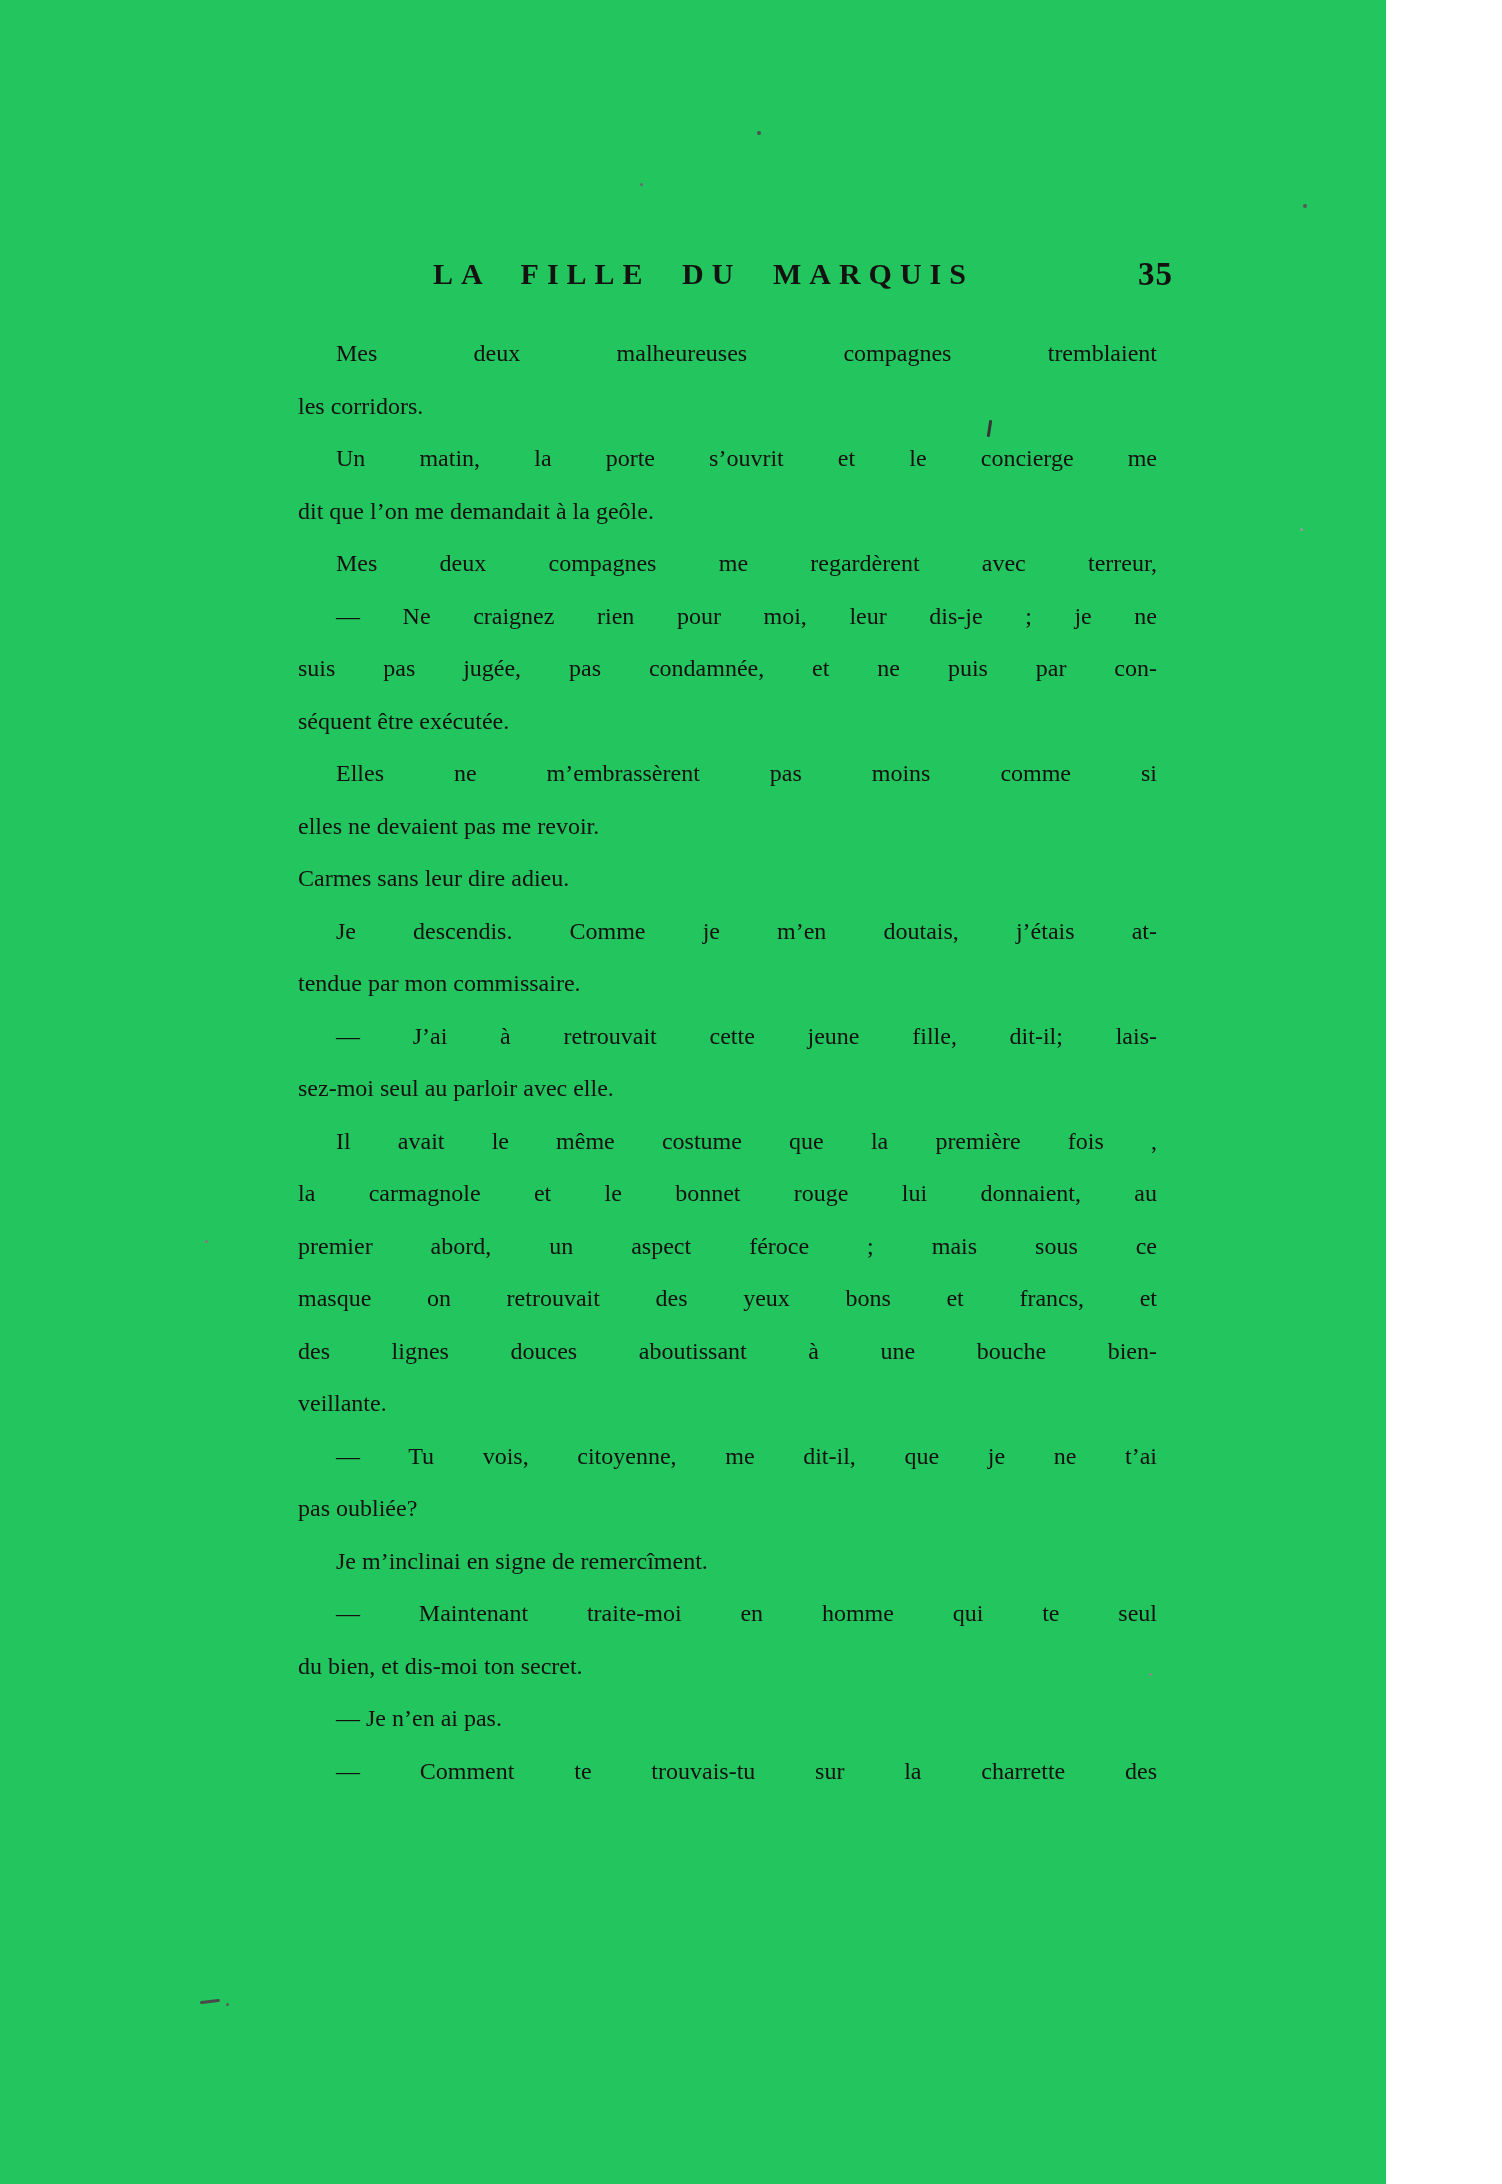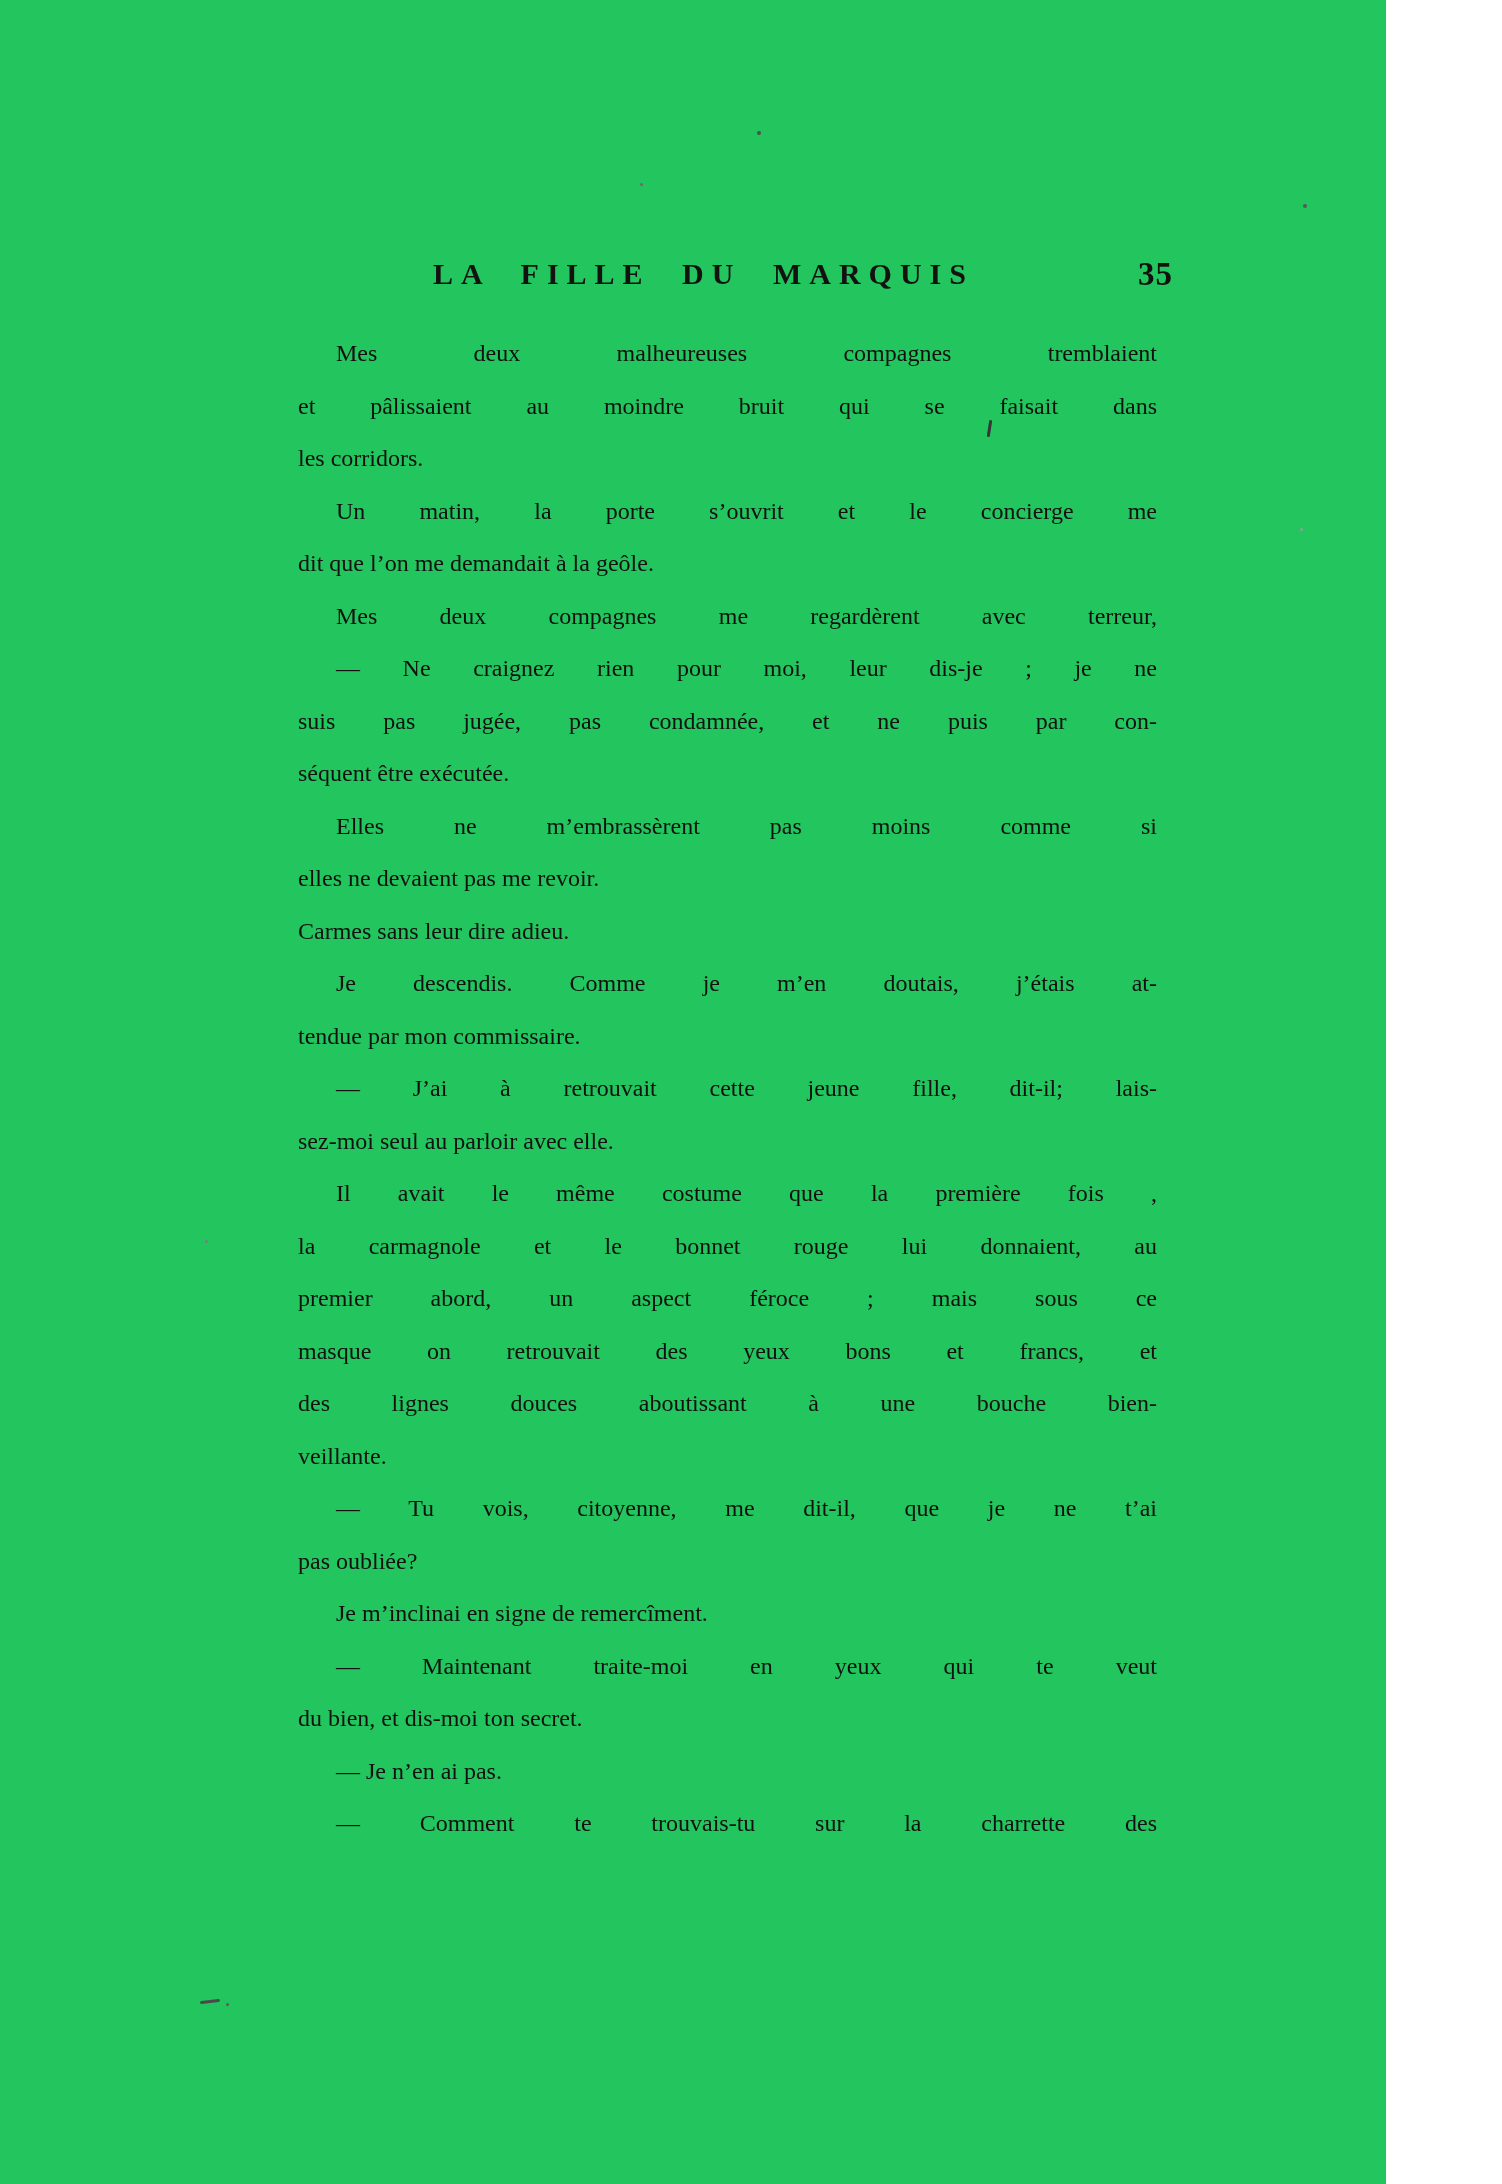--- a/index.html
+++ b/index.html
@@ -103,21 +103,20 @@
 
 <div class="page">
 
   <div class="header">
     <span class="header-title">LA FILLE DU MARQUIS</span>
     <span class="header-pagenum">35</span>
   </div>
 
   <div class="text-column">
       <div class="line indent justify">Mes deux malheureuses compagnes tremblaient</div>
-      <div class="line justify">et pâlissaient au moindre bruit qui se faisait dans</div>
       <div class="line">les corridors.</div>
       <div class="line indent justify">Un matin, la porte s’ouvrit et le concierge me</div>
       <div class="line">dit que l’on me demandait à la geôle.</div>
       <div class="line indent justify">Mes deux compagnes me regardèrent avec terreur,</div>
       <div class="line indent justify">— Ne craignez rien pour moi, leur dis-je ; je ne</div>
       <div class="line justify">suis pas jugée, pas condamnée, et ne puis par con-</div>
       <div class="line">séquent être exécutée.</div>
       <div class="line indent justify">Elles ne m’embrassèrent pas moins comme si</div>
       <div class="line">elles ne devaient pas me revoir.</div>
       <div class="line">Carmes sans leur dire adieu.</div>
@@ -127,21 +126,21 @@
       <div class="line">sez-moi seul au parloir avec elle.</div>
       <div class="line indent justify">Il avait le même costume que la première fois ,</div>
       <div class="line justify">la carmagnole et le bonnet rouge lui donnaient, au</div>
       <div class="line justify">premier abord, un aspect féroce ; mais sous ce</div>
       <div class="line justify">masque on retrouvait des yeux bons et francs, et</div>
       <div class="line justify">des lignes douces aboutissant à une bouche bien-</div>
       <div class="line">veillante.</div>
       <div class="line indent justify">— Tu vois, citoyenne, me dit-il, que je ne t’ai</div>
       <div class="line">pas oubliée?</div>
       <div class="line indent">Je m’inclinai en signe de remercîment.</div>
-      <div class="line indent justify">— Maintenant traite-moi en yeux qui te veut</div>
+      <div class="line indent justify">— Maintenant traite-moi en homme qui te seul</div>
       <div class="line">du bien, et dis-moi ton secret.</div>
       <div class="line indent">— Je n’en ai pas.</div>
       <div class="line indent justify">— Comment te trouvais-tu sur la charrette des</div>
     </div>
 
   <div class="speck s1"></div>
   <div class="speck s2"></div>
   <div class="speck s3"></div>
   <div class="speck s4"></div>
   <div class="speck s5"></div>

